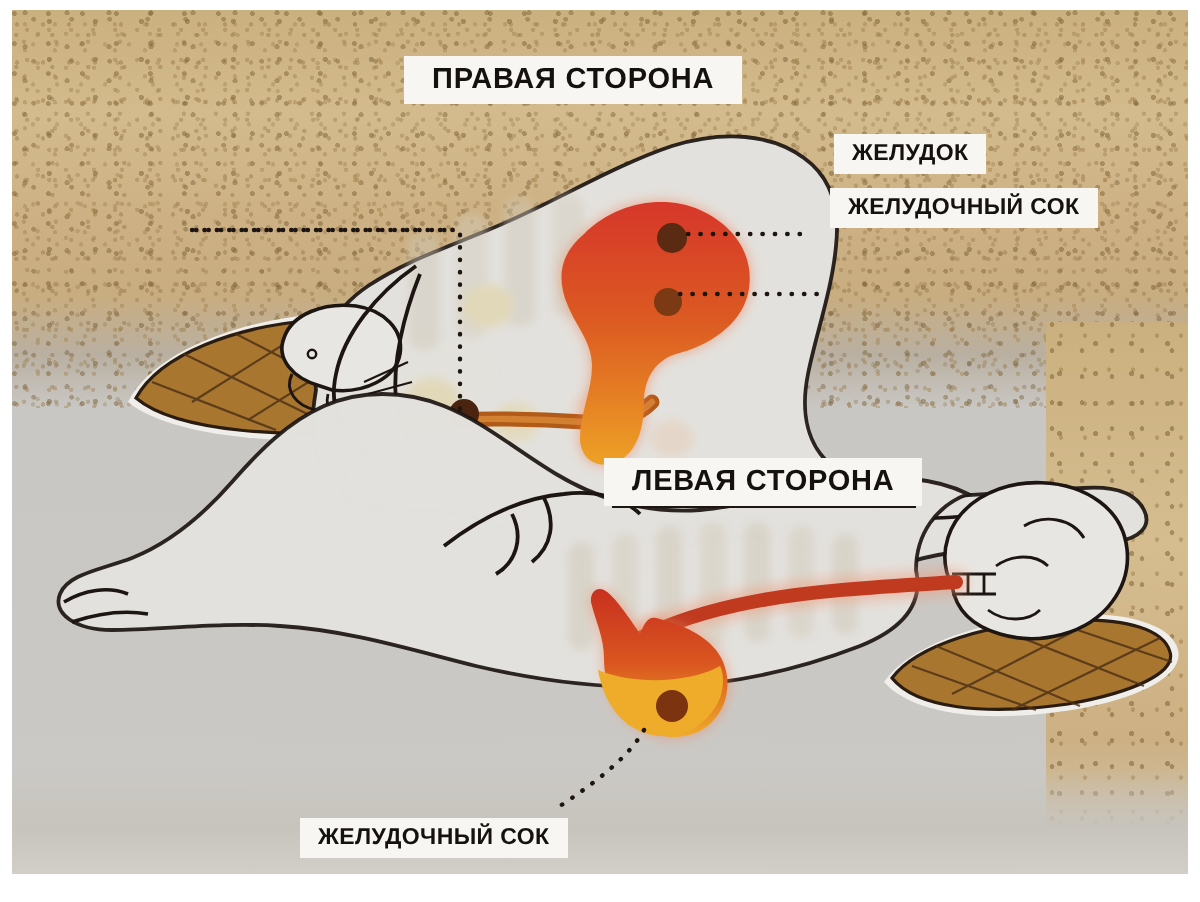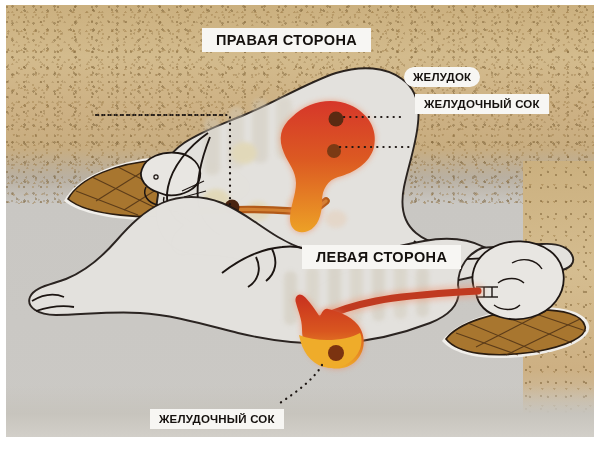--- a/index.html
+++ b/index.html
@@ -78,23 +78,23 @@
     font-weight: bold;
     white-space: nowrap;
     display: flex; align-items: center; justify-content: center;
     box-shadow: 0 0 0 0 rgba(0,0,0,0);
     letter-spacing: .2px;
   }
   .label.title { font-size: 14.5px; padding: 4px 14px; letter-spacing: .4px; }
   .label.small { font-size: 11.5px; padding: 4px 9px; }
 
   #label-right-side  { left: 196px; top: 9px; margin-top: 14px;  }
-  #label-left-side   { left: 296px; top: 240px; text-align: center; }
+  #label-left-side   { left: 296px; top: 224px; text-align: center; }
   #label-esophagus   { left: 11px;  top: 105px; }
-  #label-stomach     { left: 398px; top: 62px; border-radius: 10px;  }
+  #label-stomach     { left: 411px; top: 62px;  }
   #label-gastric-top { left: 409px; top: 89px;  }
   #label-gastric-bot { left: 144px; top: 404px; }
 
   
   .frame { position: absolute; background: #ffffff; }
   .frame-top    { left: 0; top: 0; width: 600px; height: 5px; }
   .frame-bottom { left: 0; bottom: 0; width: 600px; height: 14px; }
   .frame-left   { left: 0; top: 0; width: 6px; height: 451px; }
   .frame-right  { right: 0; top: 0; width: 6px; height: 451px; }
 </style>

